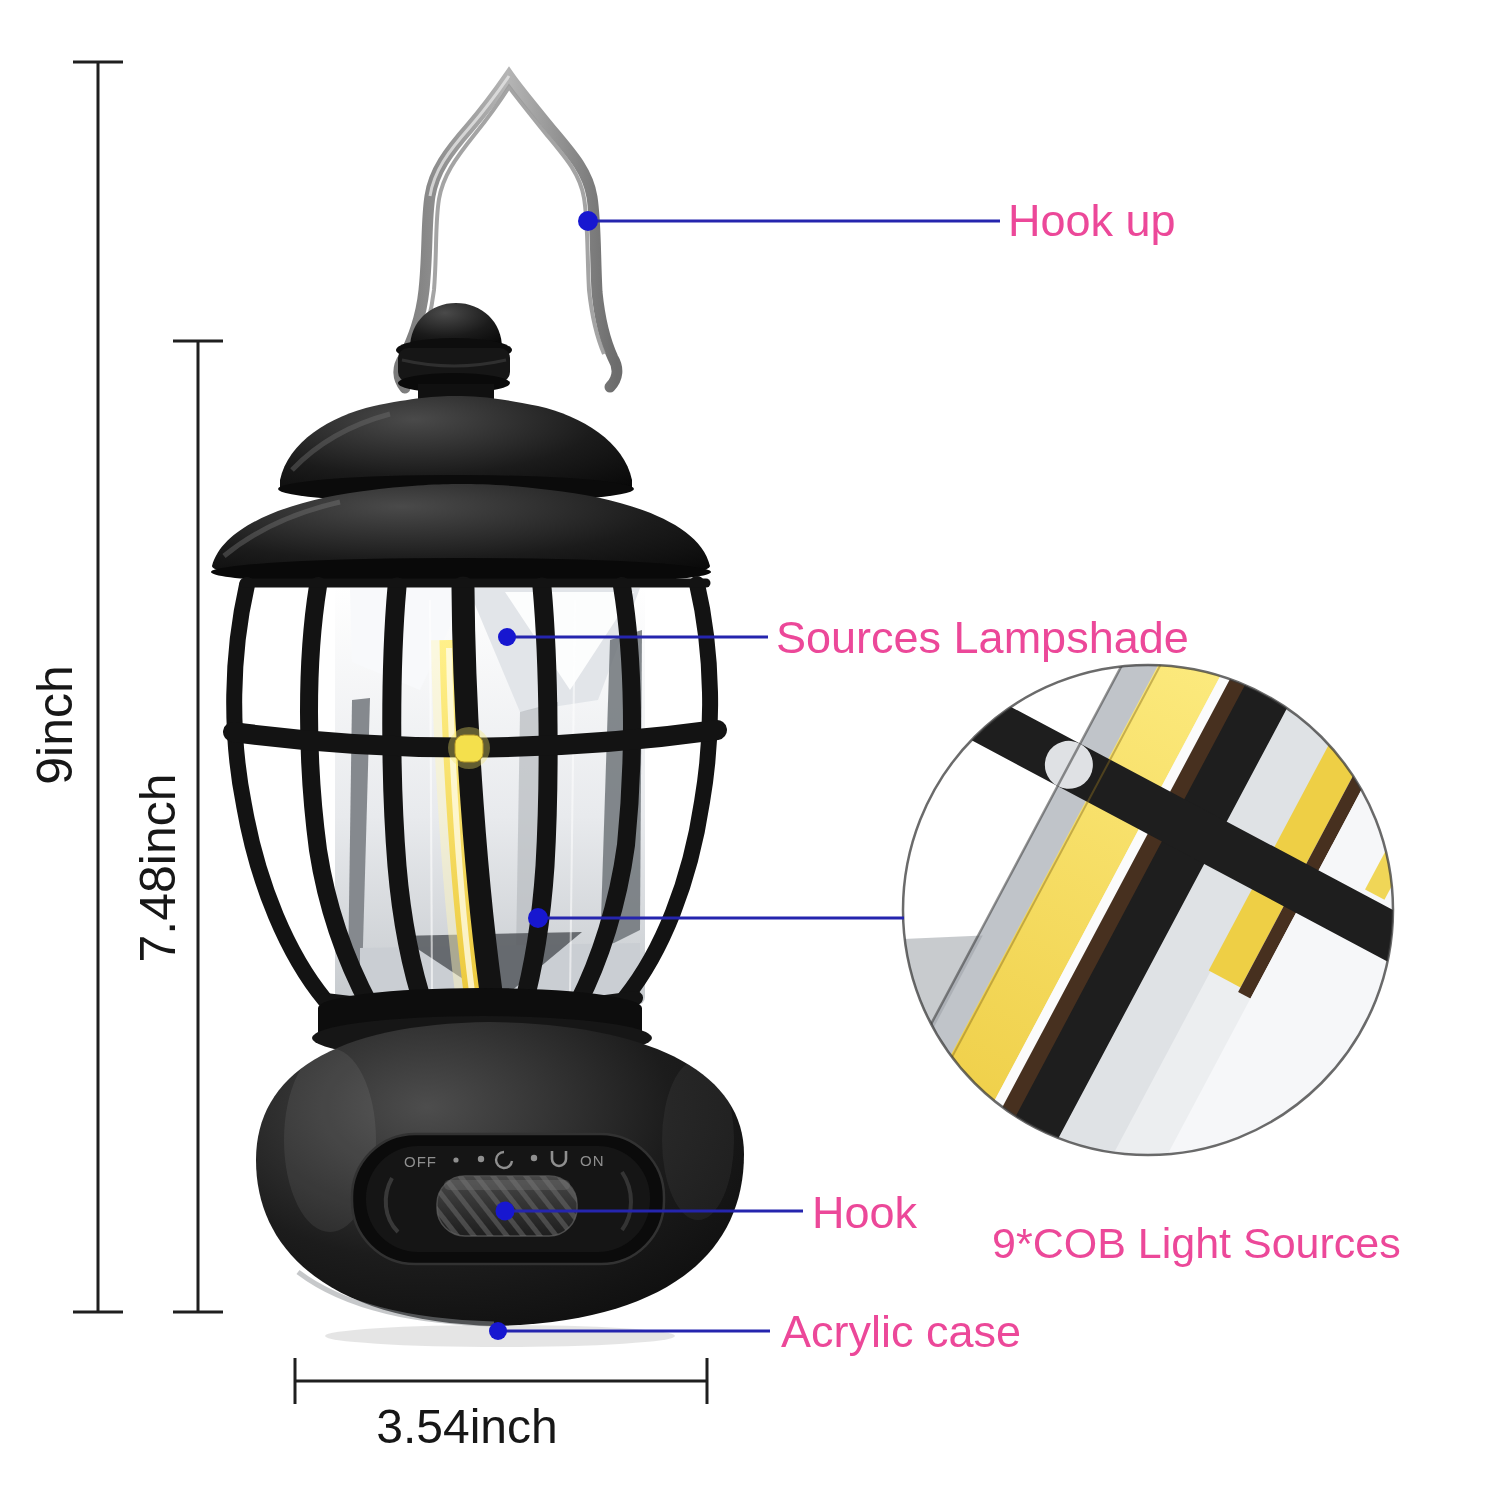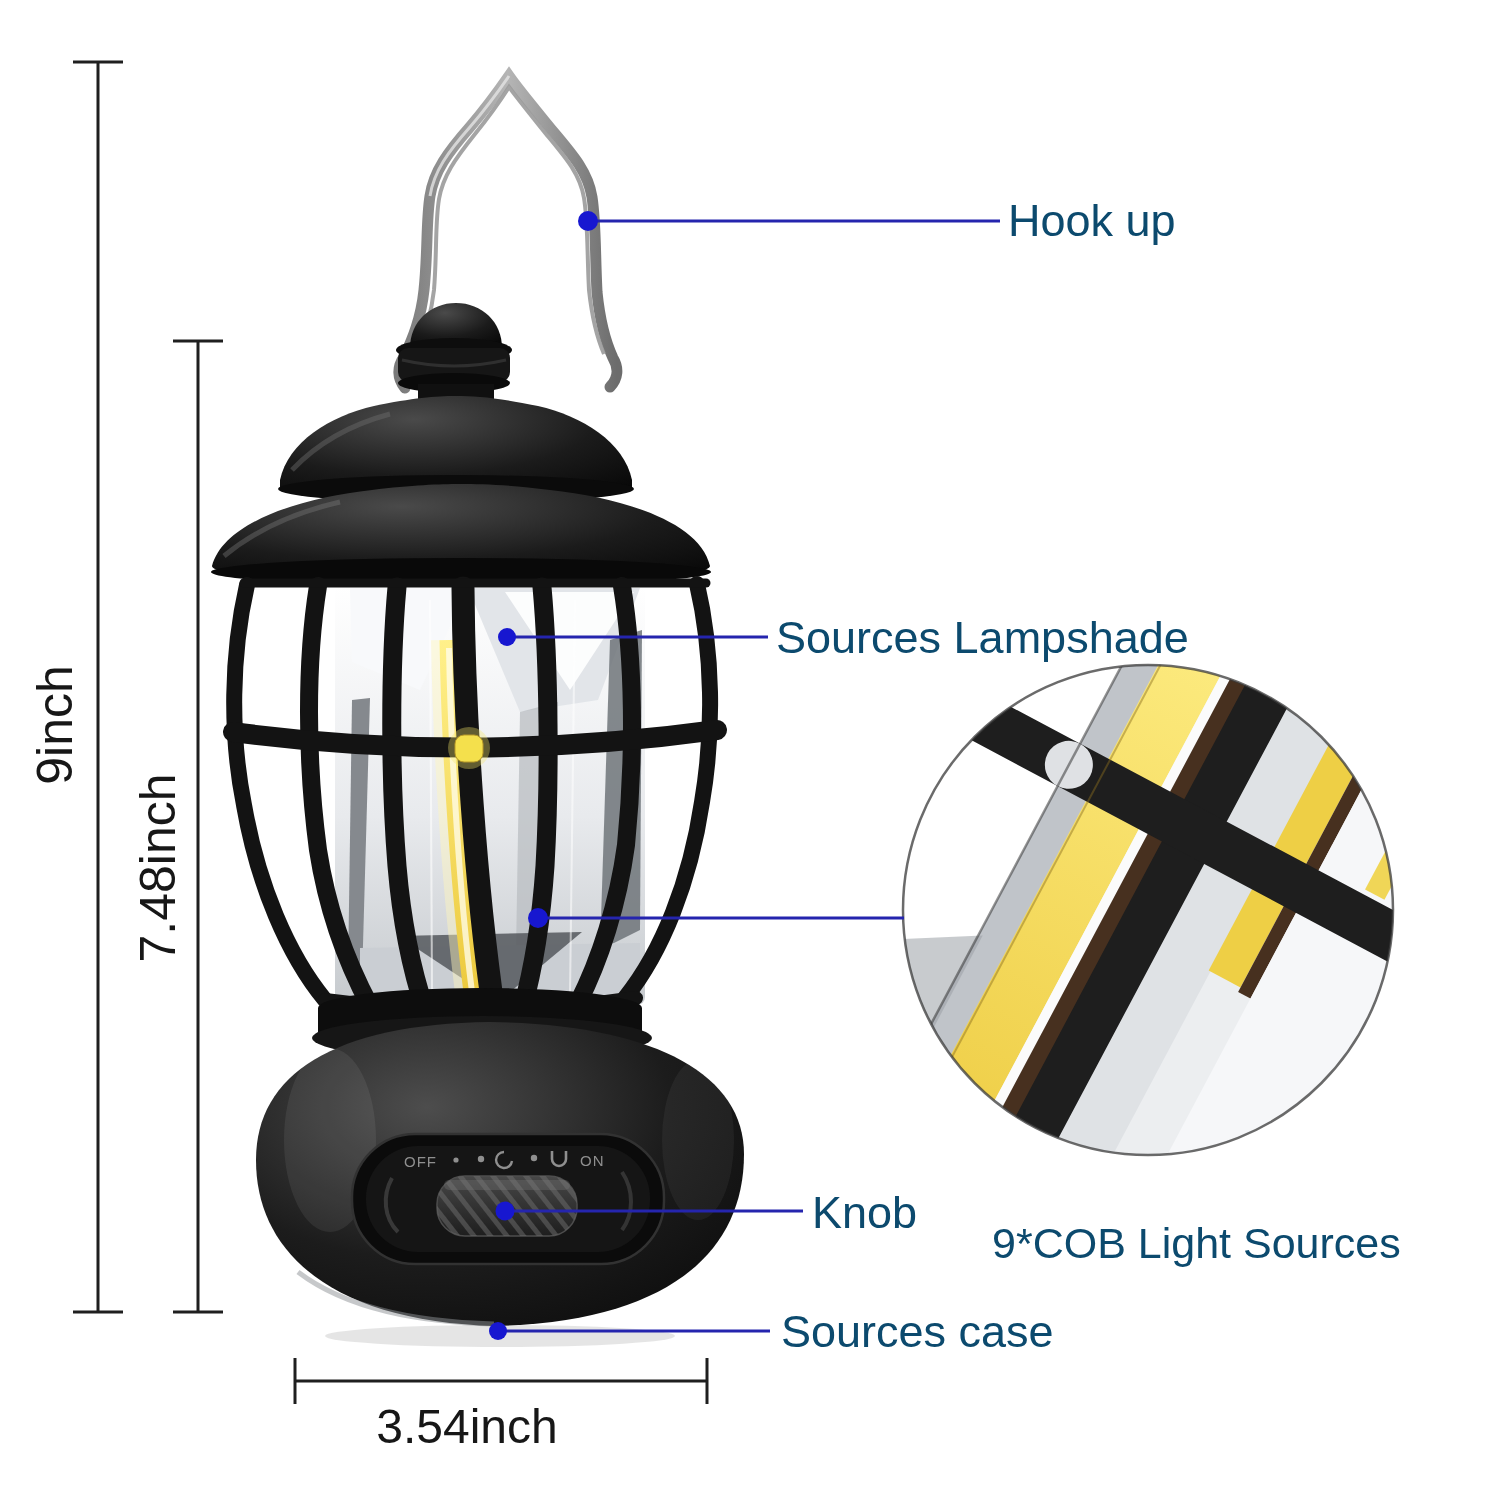--- a/index.html
+++ b/index.html
@@ -1,19 +1,19 @@
 <!DOCTYPE html>
 <html><head>
 <meta charset="utf-8">
 <style>
   html,body{margin:0;padding:0;background:#ffffff;}
   .stage{position:relative;width:1500px;height:1500px;background:#ffffff;overflow:hidden;
          font-family:"Liberation Sans",sans-serif;}
   .stage svg{position:absolute;left:0;top:0;}
-  .lbl{position:absolute;font-size:45px;line-height:1.05;color:#0c4a6e;white-space:nowrap;}
+  .lbl{position:absolute;font-size:45px;line-height:1.05;color:#ec4899;white-space:nowrap;}
   .lbl-cob{font-size:43px;}
   .dim{position:absolute;font-size:50px;line-height:1;color:#171717;white-space:nowrap;
        transform:translate(-50%,-50%);}
   .dim-vert{transform:translate(-50%,-50%) rotate(-90deg);}
   .dim-horiz{font-size:48px;}
 </style>
 </head>
 <body>
 
 <div class="stage">
@@ -216,21 +216,21 @@
       <circle cx="507" cy="637" r="9"></circle>
       <circle cx="538" cy="918" r="10"></circle>
       <circle cx="505" cy="1211" r="9.5"></circle>
       <circle cx="498" cy="1331" r="9"></circle>
     </g>
   </g>
 </svg>
 
 <div class="lbl" style="left:1008px;top:197px;">Hook up</div>
 <div class="lbl" style="left:776px;top:614px;">Sources Lampshade</div>
-<div class="lbl" style="left:812px;top:1189px;">Knob</div>
-<div class="lbl" style="left:781px;top:1308px;">Sources case</div>
+<div class="lbl" style="left:812px;top:1189px;">Hook</div>
+<div class="lbl" style="left:781px;top:1308px;">Acrylic case</div>
 <div class="lbl lbl-cob" style="left:992px;top:1221px;">9*COB Light Sources</div>
 
 <div class="dim dim-vert" style="left:55px;top:725px;">9inch</div>
 <div class="dim dim-vert" style="left:158px;top:868px;">7.48inch</div>
 <div class="dim dim-horiz" style="left:467px;top:1427px;">3.54inch</div>
 
 </div>
 
 </body></html>

